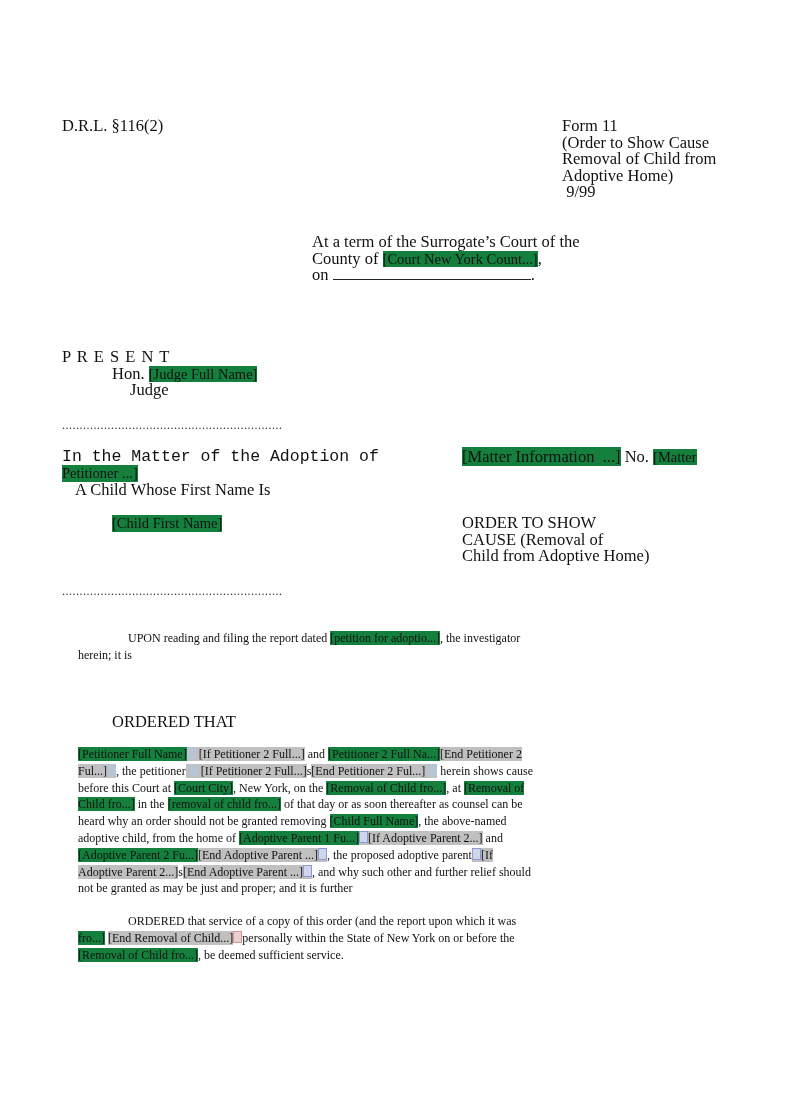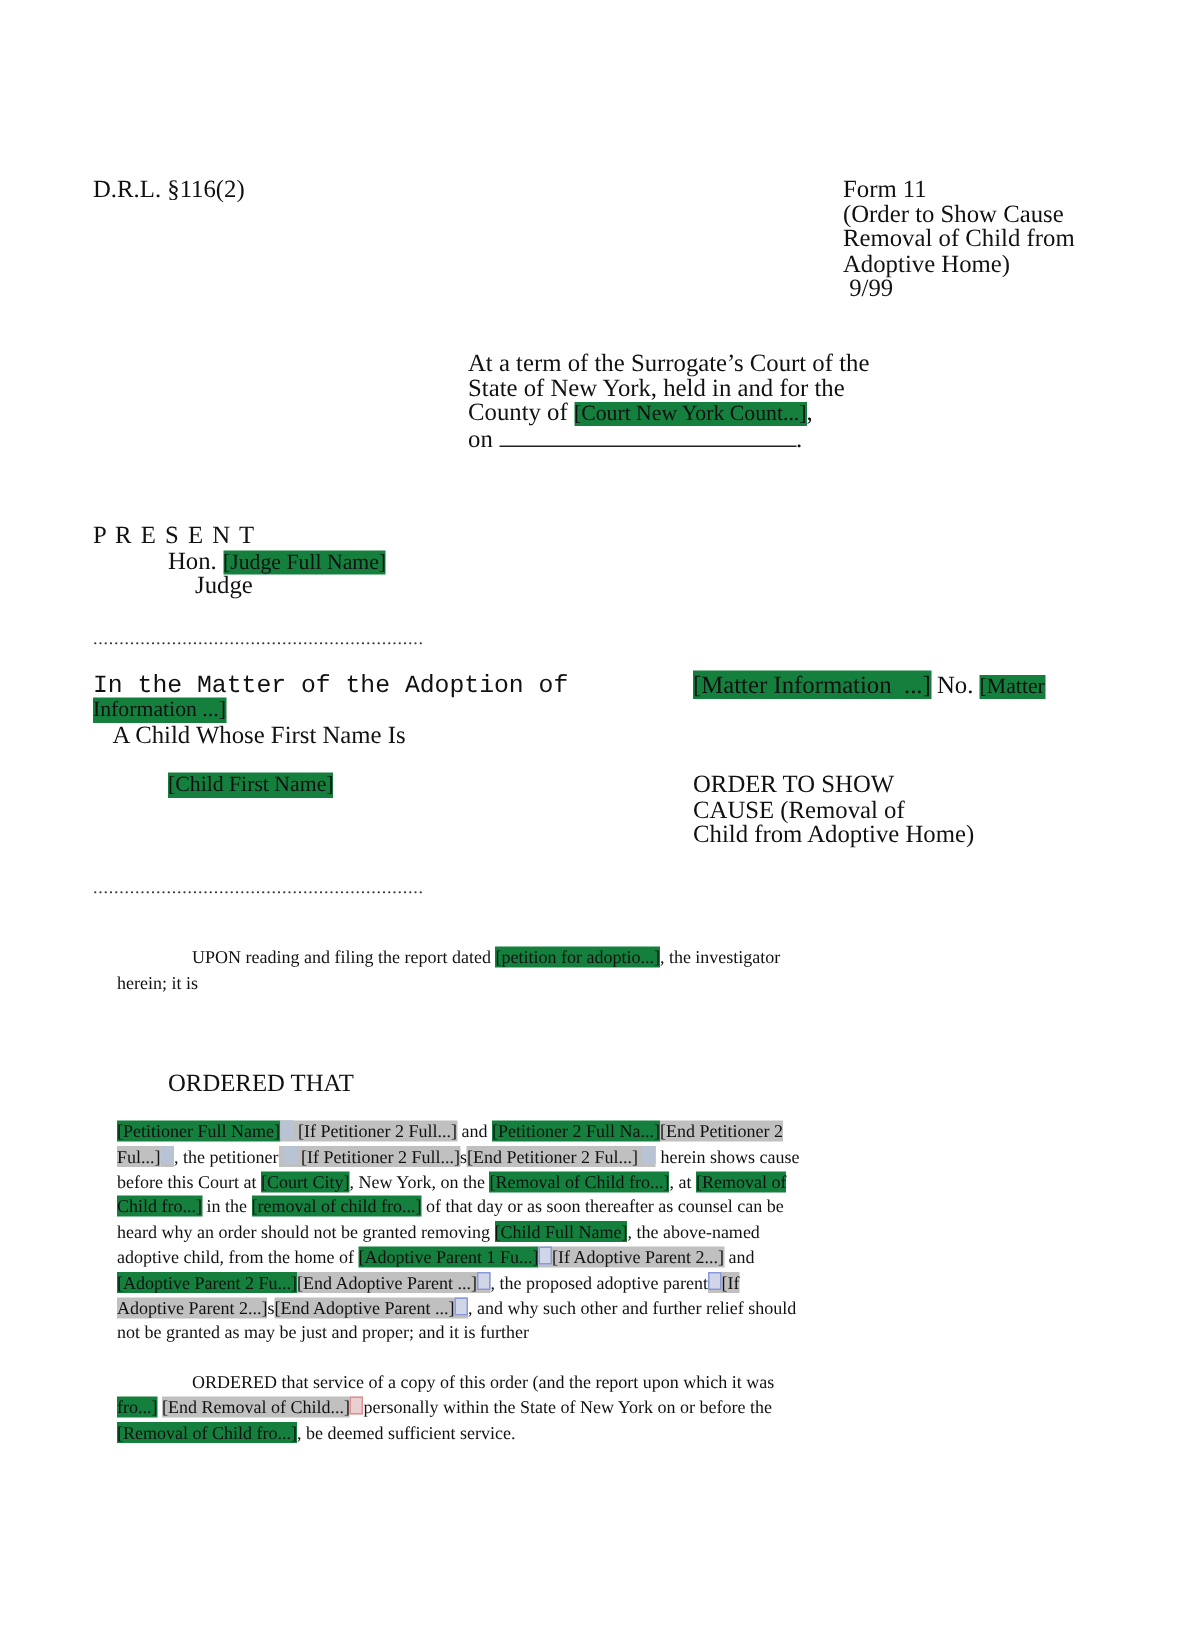--- a/index.html
+++ b/index.html
@@ -27,33 +27,32 @@
 <div class="abs" style="left:562px; top:118px;">
   <div class="t">Form 11</div>
   <div class="t">(Order to Show Cause</div>
   <div class="t">Removal of Child from</div>
   <div class="t">Adoptive Home)</div>
   <div class="t" style="white-space:pre"> 9/99</div>
 </div>
 
 <div class="abs" style="left:312px; top:234px;">
   <div class="t">At a term of the Surrogate’s Court of the</div>
-  <div class="t">State of New York, held in and for the</div>
   <div class="t"><span style="white-space:pre">County of </span><span class="hl sm">[Court New York Count...]</span><span>,</span></div>
   <div class="t"><span style="white-space:pre">on </span><span class="blank"></span><span>.</span></div>
 </div>
 
 <div class="abs t" style="left:62px; top:349px; letter-spacing:1px;">P R E S E N T</div>
 <div class="abs t" style="left:112px; top:366px;"><span style="white-space:pre">Hon. </span><span class="hl sm">[Judge Full Name]</span></div>
 <div class="abs t" style="left:130px; top:382px;">Judge</div>
 
 <div class="abs dots" style="left:62px; top:418px;">...............................................................</div>
 
 <div class="abs t" style="left:62px; top:449px;font-family:Liberation Mono, monospace;">In the Matter of the Adoption of</div>
-<div class="abs t hl sm" style="left:62px; top:465px;">Information  ...]</div>
+<div class="abs t hl sm" style="left:62px; top:465px;">Petitioner  ...]</div>
 <div class="abs t" style="left:75px; top:482px;">A Child Whose First Name Is</div>
 <div class="abs t hl sm" style="left:112px; top:515px;">[Child First Name]</div>
 
 <div class="abs t" style="left:462px; top:449px;"><span class="hl" style="white-space:pre">[Matter Information  ...]</span><span style="white-space:pre"> No. </span><span class="hl sm">[Matter</span></div>
 <div class="abs" style="left:462px; top:515px;">
   <div class="t">ORDER TO SHOW</div>
   <div class="t">CAUSE (Removal of</div>
   <div class="t">Child from Adoptive Home)</div>
 </div>
 

